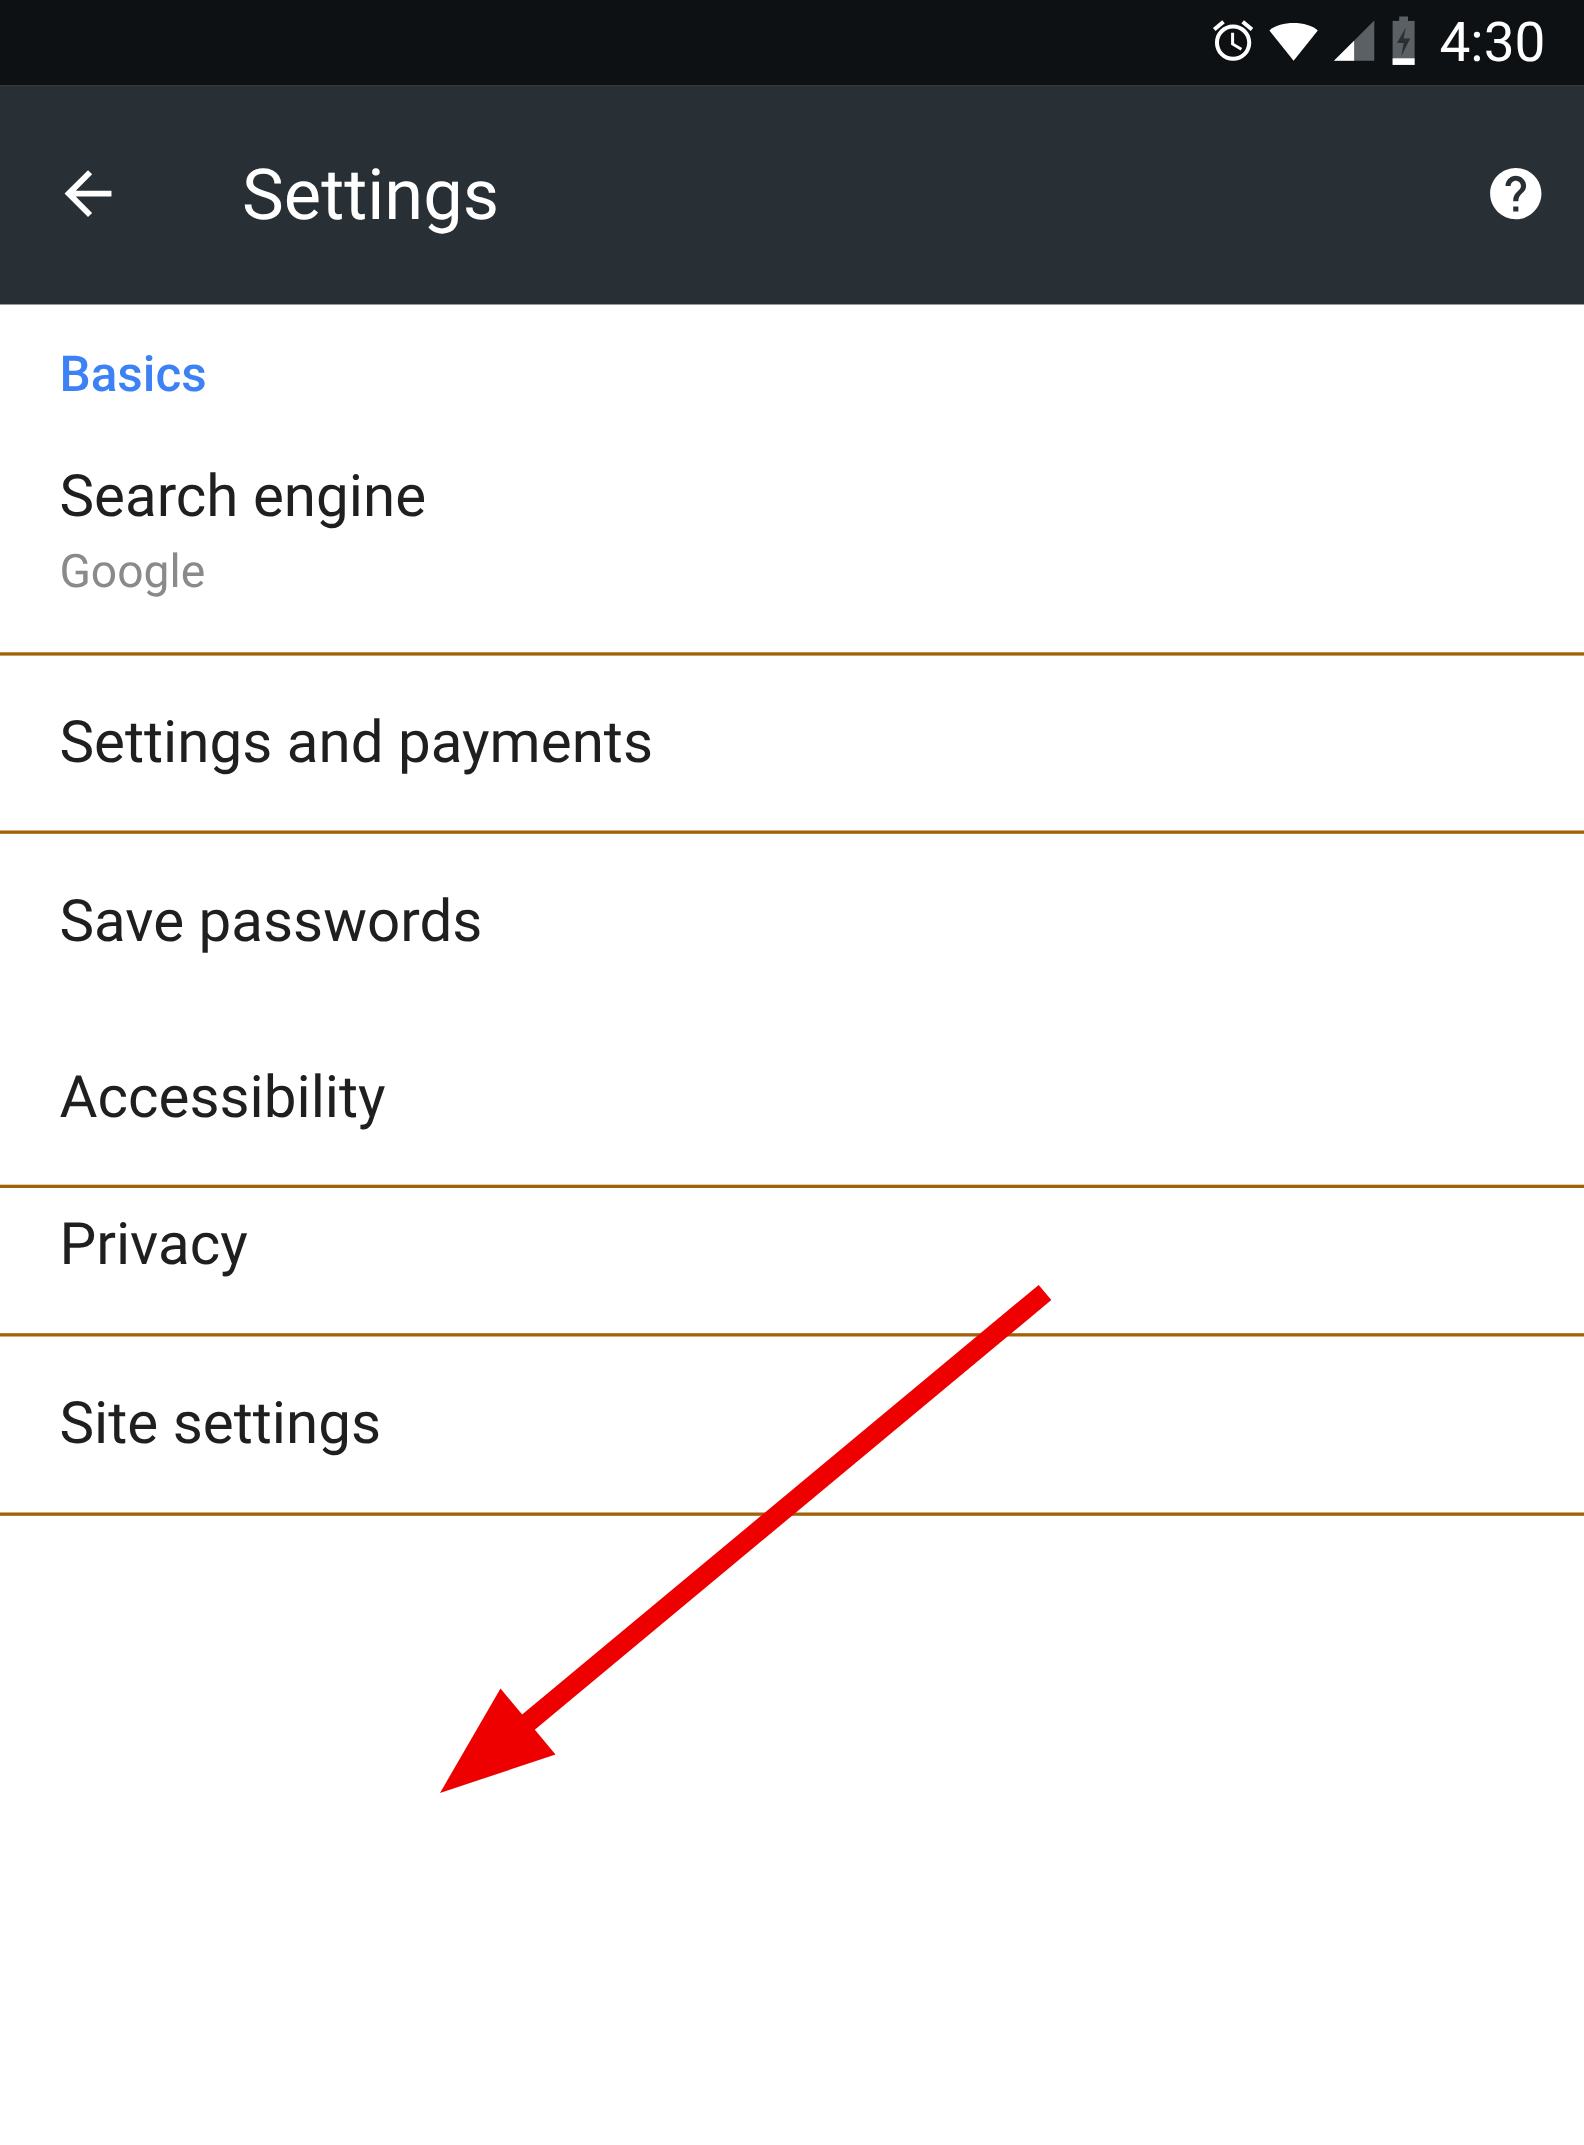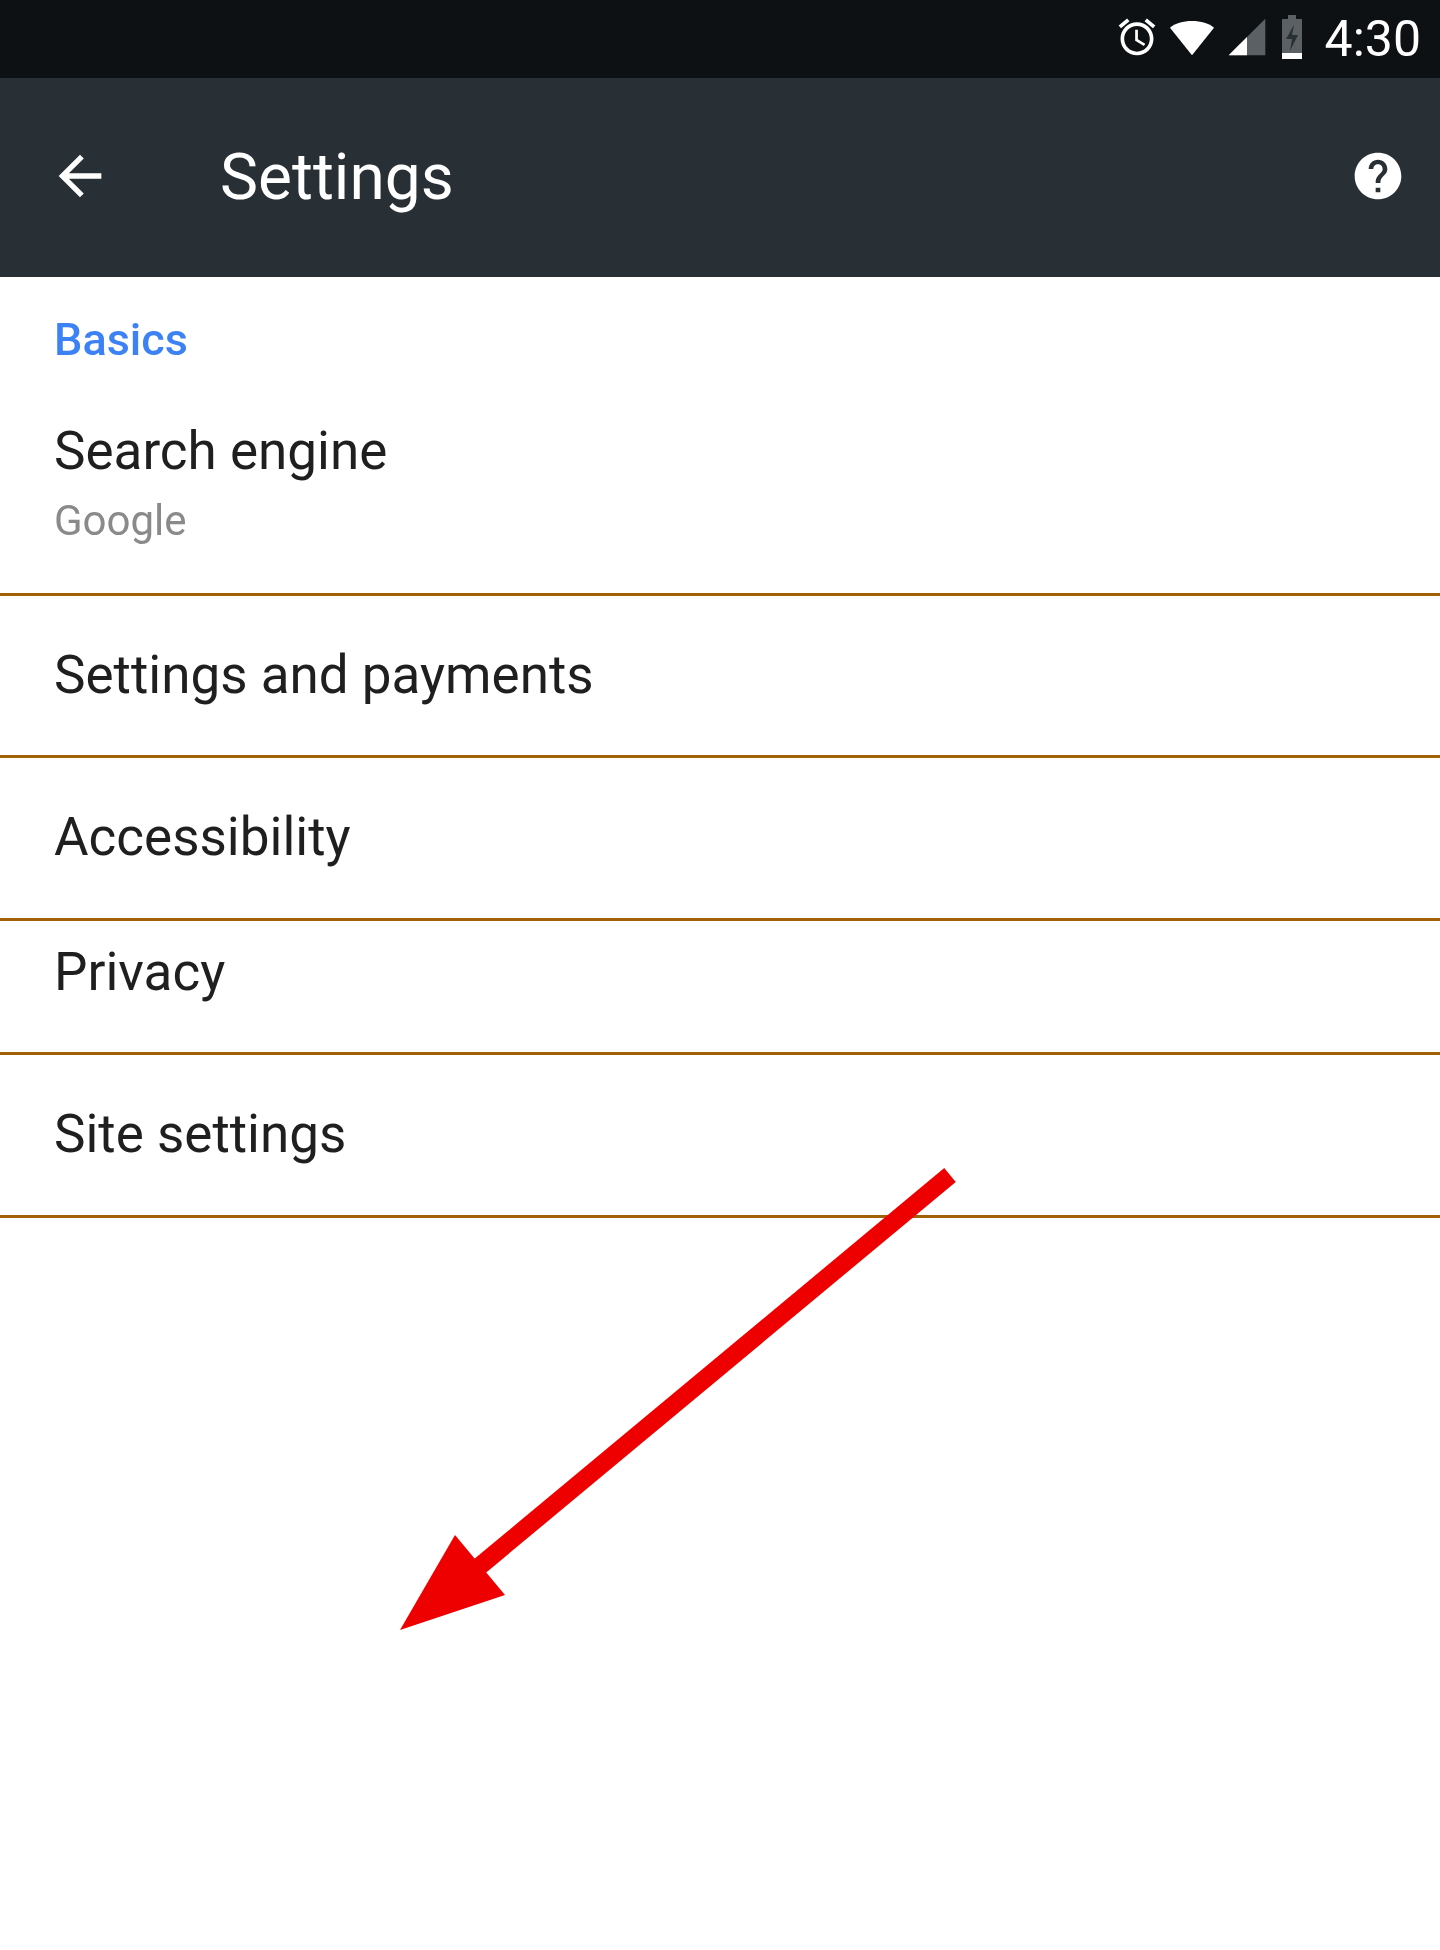--- a/index.html
+++ b/index.html
@@ -14,21 +14,21 @@
       background: #ffffff;
       position: relative;
       transform-origin: top left;
     }
     .status-bar {
       background: #0e1114;
       height: 78px;
       display: flex;
       align-items: center;
       justify-content: flex-end;
-      padding-right: 19px;
+      padding-right: 35px;
       gap: 10px;
     }
     .status-icons {
       display: flex;
       align-items: center;
       gap: 8px;
     }
     .status-time {
       color: #ffffff;
       font-size: 50px;
@@ -156,20 +156,23 @@
 
   <div class="list-item first-item">
     <div class="item-title">Search engine</div>
     <div class="item-subtitle">Google</div>
   </div>
 
   <div class="list-item">
     <div class="item-title">Settings and payments</div>
   </div>
 
+  <div class="list-item no-border">
+    <div class="item-title">Save passwords</div>
+  </div>
 
 
   <div class="list-item">
     <div class="item-title">Accessibility</div>
   </div>
 
   <div class="list-item first-item">
     <div class="item-title">Privacy</div>
   </div>
 

